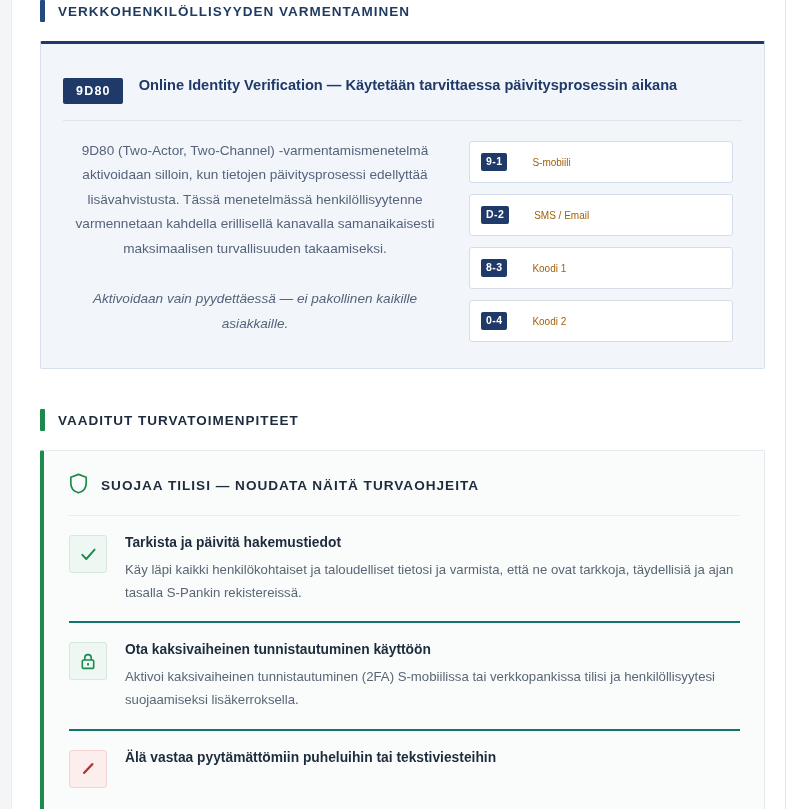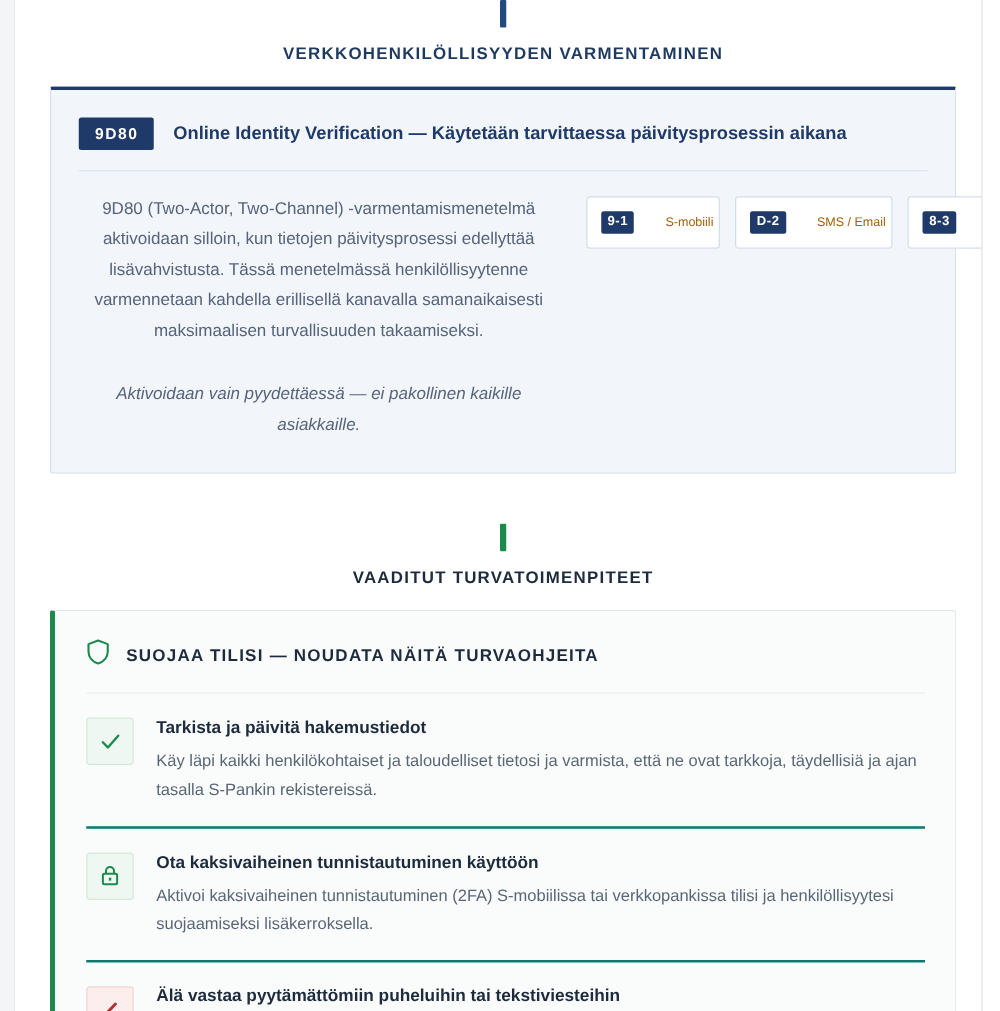--- a/index.html
+++ b/index.html
@@ -52,21 +52,20 @@
     width: 772px;
     height: 809px;
     padding: 0 20px 0 27px;
   }
 
   
   .section-head {
     display: flex;
     align-items: center;
     gap: 13px;
-    flex-direction: column;
   }
   .section-bar {
     width: 5px;
     height: 22px;
     border-radius: 1px;
     background: #234a80;
     flex: 0 0 auto;
   }
   .section-bar.green { background: #1b8a4b; }
   .section-title {
@@ -98,20 +97,21 @@
   }
   .code-chip {
     background: #1f3a68;
     color: #ffffff;
     font-size: 12.5px;
     font-weight: bold;
     letter-spacing: 1.2px;
     padding: 6px 12px 6px 13px;
     border-radius: 2px;
     flex: 0 0 auto;
+    margin-top: 12px;
   }
   .idv-header-title {
     font-size: 14.6px;
     font-weight: bold;
     color: #1f3a68;
     line-height: 1.3;
   }
 
   .idv-body {
     display: flex;
@@ -134,21 +134,21 @@
     font-size: 12.8px;
     line-height: 1.80;
     font-style: italic;
     color: #8b95a6;
   }
 
   .channel-grid {
     flex: 0 0 auto;
     width: 264px;
     display: grid;
-    grid-template-columns: 1fr 1fr 1fr 1fr;
+    grid-template-columns: 1fr;
     gap: 11px 12px;
     padding-top: 2px;
   }
   .channel-box {
     background: #ffffff;
     border: 1px solid #d4deeb;
     border-radius: 3px;
     height: 42px;
     display: flex;
     align-items: center;

